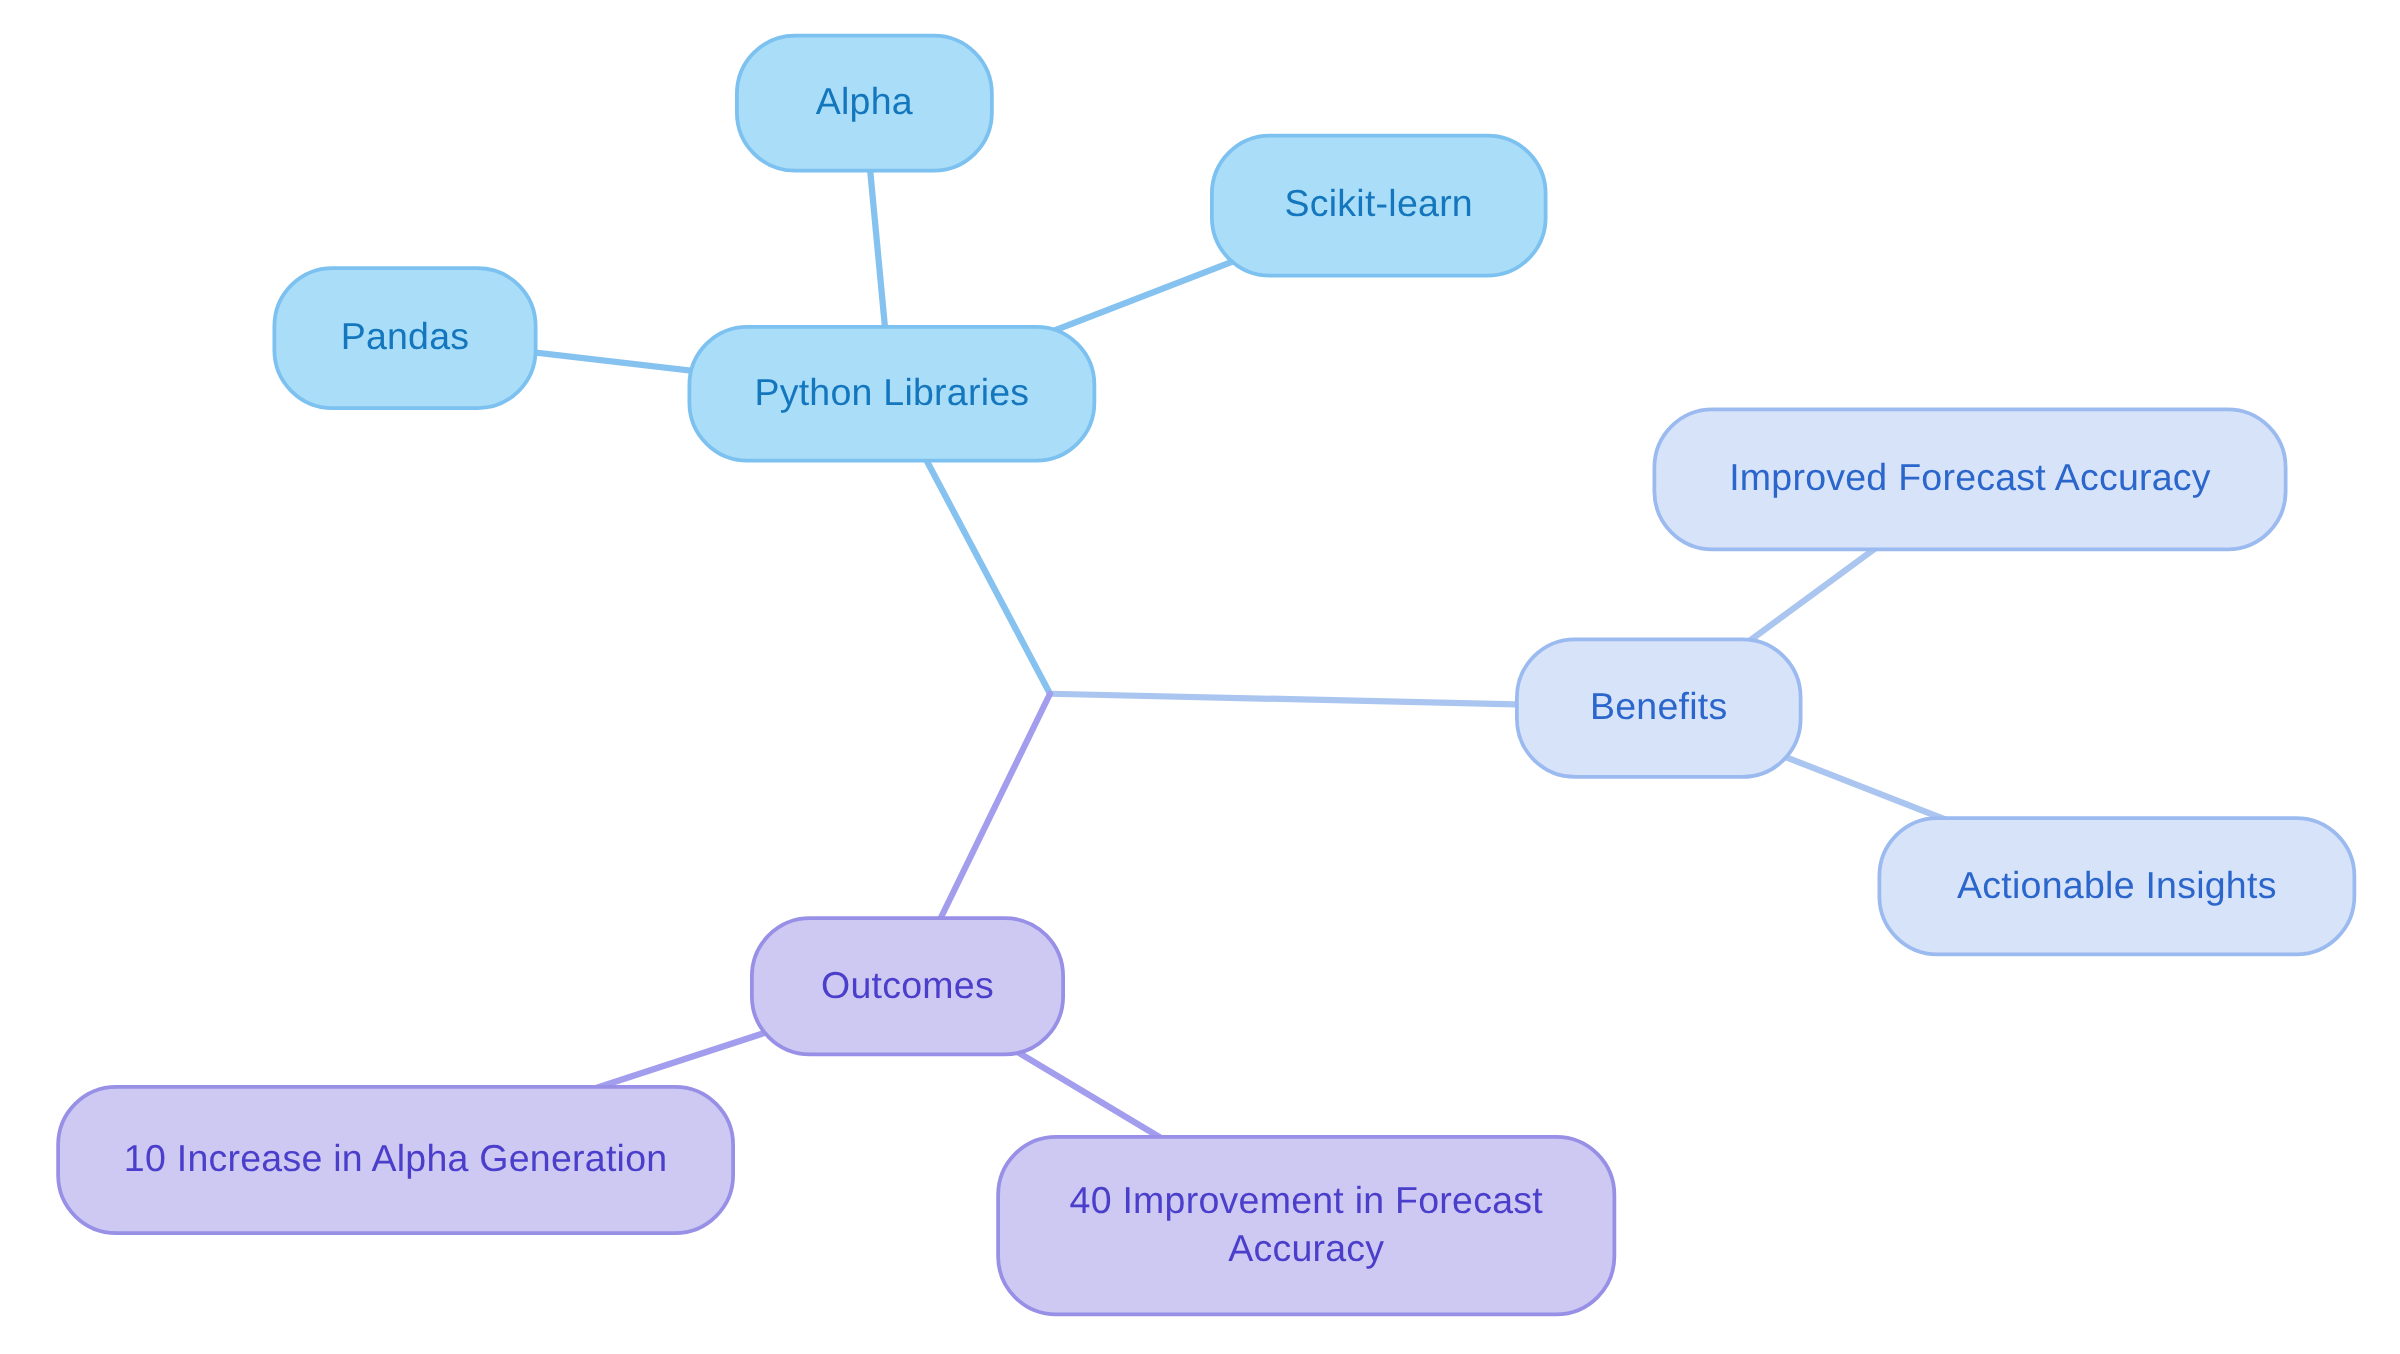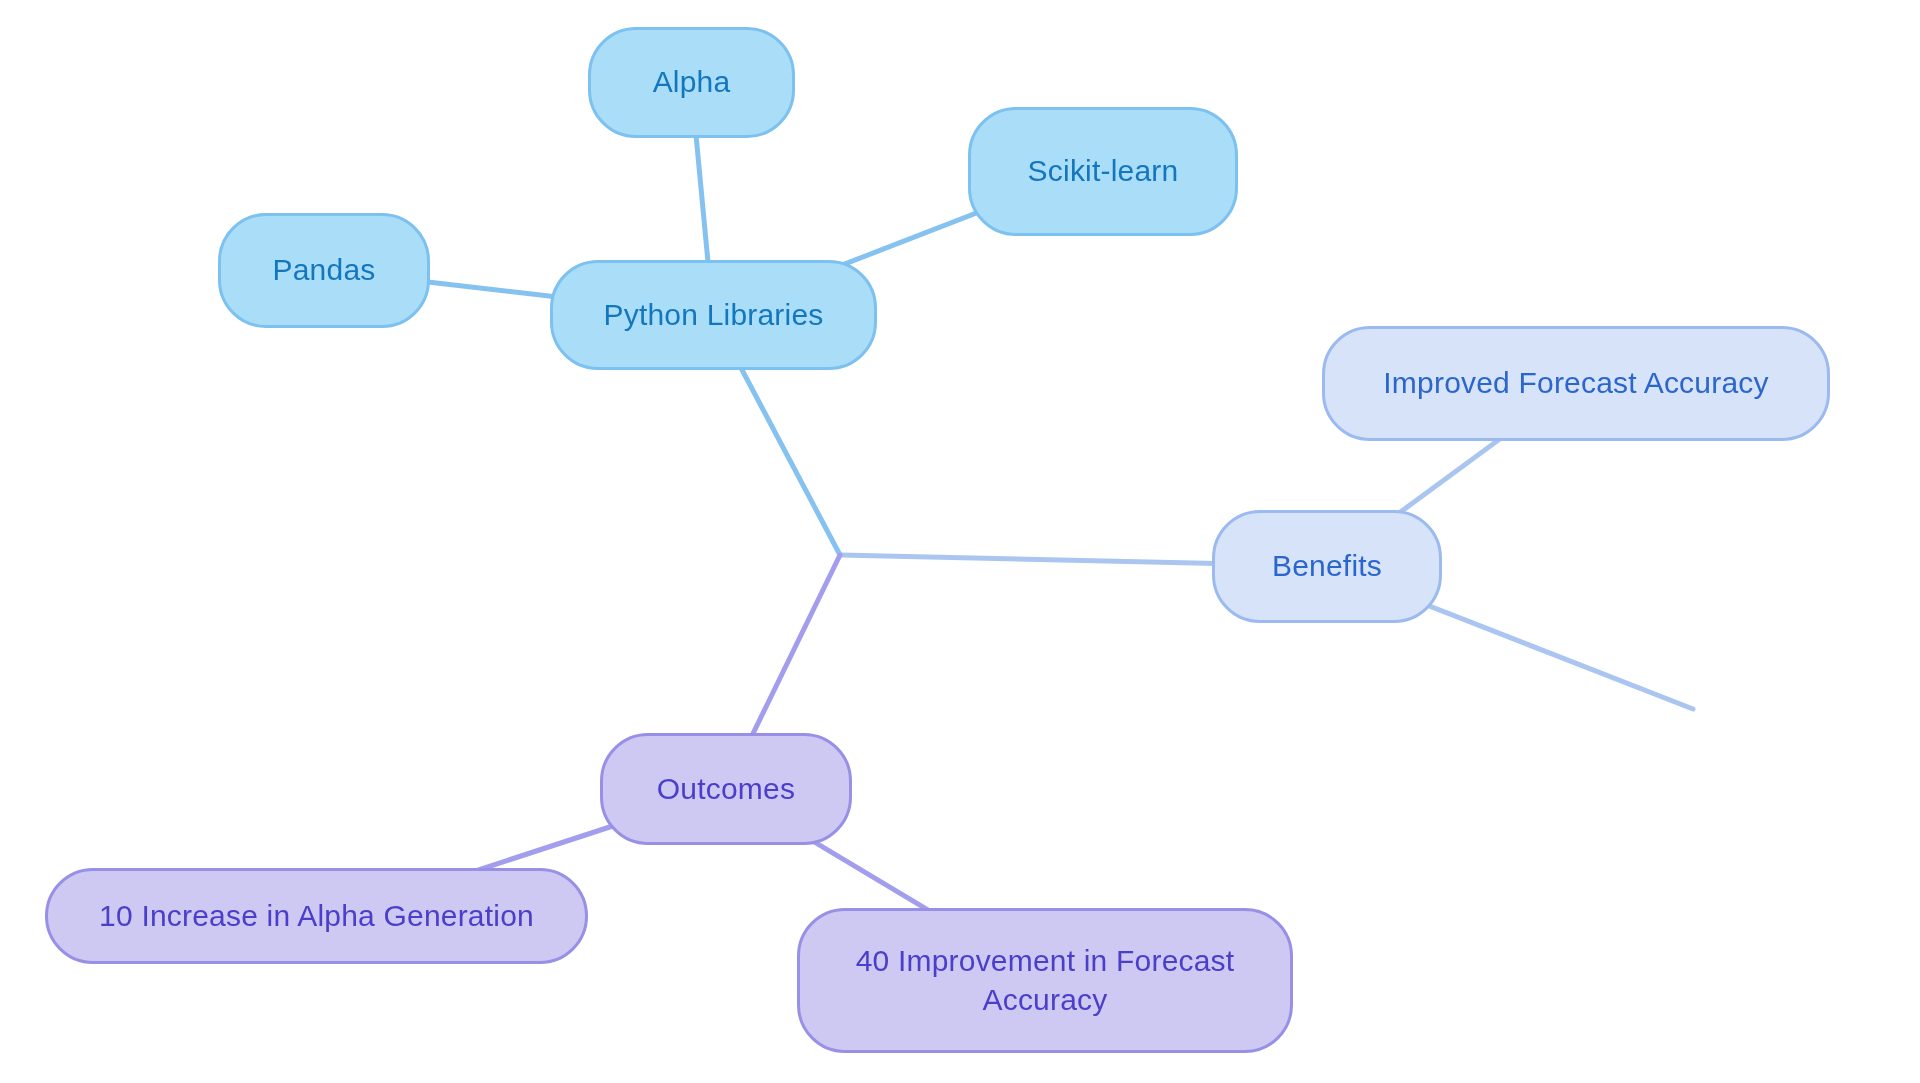--- a/index.html
+++ b/index.html
@@ -52,26 +52,26 @@
   .node--outcomes {
     background: var(--outcomes-fill, #cdc9f2);
     border: 3px solid var(--outcomes-border, #9790e6);
     color: var(--outcomes-text, #4a3ecb);
   }
 
   #node-central    { left: 585px;  top: 478px; width: 510px; height: 154px; }
   #node-libraries  { left: 550px;  top: 260px; width: 327px; height: 110px; }
   #node-numpy      { left: 588px;  top: 27px;  width: 207px; height: 111px; }
   #node-pandas     { left: 218px;  top: 213px; width: 212px; height: 115px; }
-  #node-scikit     { left: 968px;  top: 107px; width: 270px; height: 129px; }
+  #node-scikit     { left: 968px;  top: 107px; width: 270px; height: 115px; }
   #node-benefits   { left: 1212px; top: 510px; width: 230px; height: 113px; }
   #node-ifa        { left: 1322px; top: 326px; width: 508px; height: 115px; }
   #node-ai         { left: 1502px; top: 653px; width: 383px; height: 112px; }
   #node-outcomes   { left: 600px;  top: 733px; width: 252px; height: 112px; }
-  #node-alpha      { left: 45px;   top: 868px; width: 543px; height: 96px; }
+  #node-alpha      { left: 45px;   top: 868px; width: 543px; height: 120px; }
   #node-forecast30 { left: 797px;  top: 908px; width: 496px; height: 145px; }
 </style>
 </head>
 <body>
 
 <div class="canvas">
 
   <svg class="edges" viewBox="0 0 1920 1083" xmlns="http://www.w3.org/2000/svg">
     <line class="edge edge--libraries" x1="713" y1="315" x2="691" y2="82"></line>
     <line class="edge edge--libraries" x1="713" y1="315" x2="324" y2="270"></line>
@@ -91,20 +91,21 @@
   <div id="node-numpy" class="node node--libraries">Alpha</div>
 
   <div id="node-pandas" class="node node--libraries">Pandas</div>
 
   <div id="node-scikit" class="node node--libraries">Scikit-learn</div>
 
   <div id="node-benefits" class="node node--benefits">Benefits</div>
 
   <div id="node-ifa" class="node node--benefits">Improved Forecast Accuracy</div>
 
+  <div id="node-ai" class="node node--benefits">Actionable Insights</div>
 
   <div id="node-outcomes" class="node node--outcomes">Outcomes</div>
 
   <div id="node-alpha" class="node node--outcomes">10 Increase in Alpha Generation</div>
 
   <div id="node-forecast30" class="node node--outcomes">40 Improvement in Forecast Accuracy</div>
 
 </div>
 
 </body></html>

